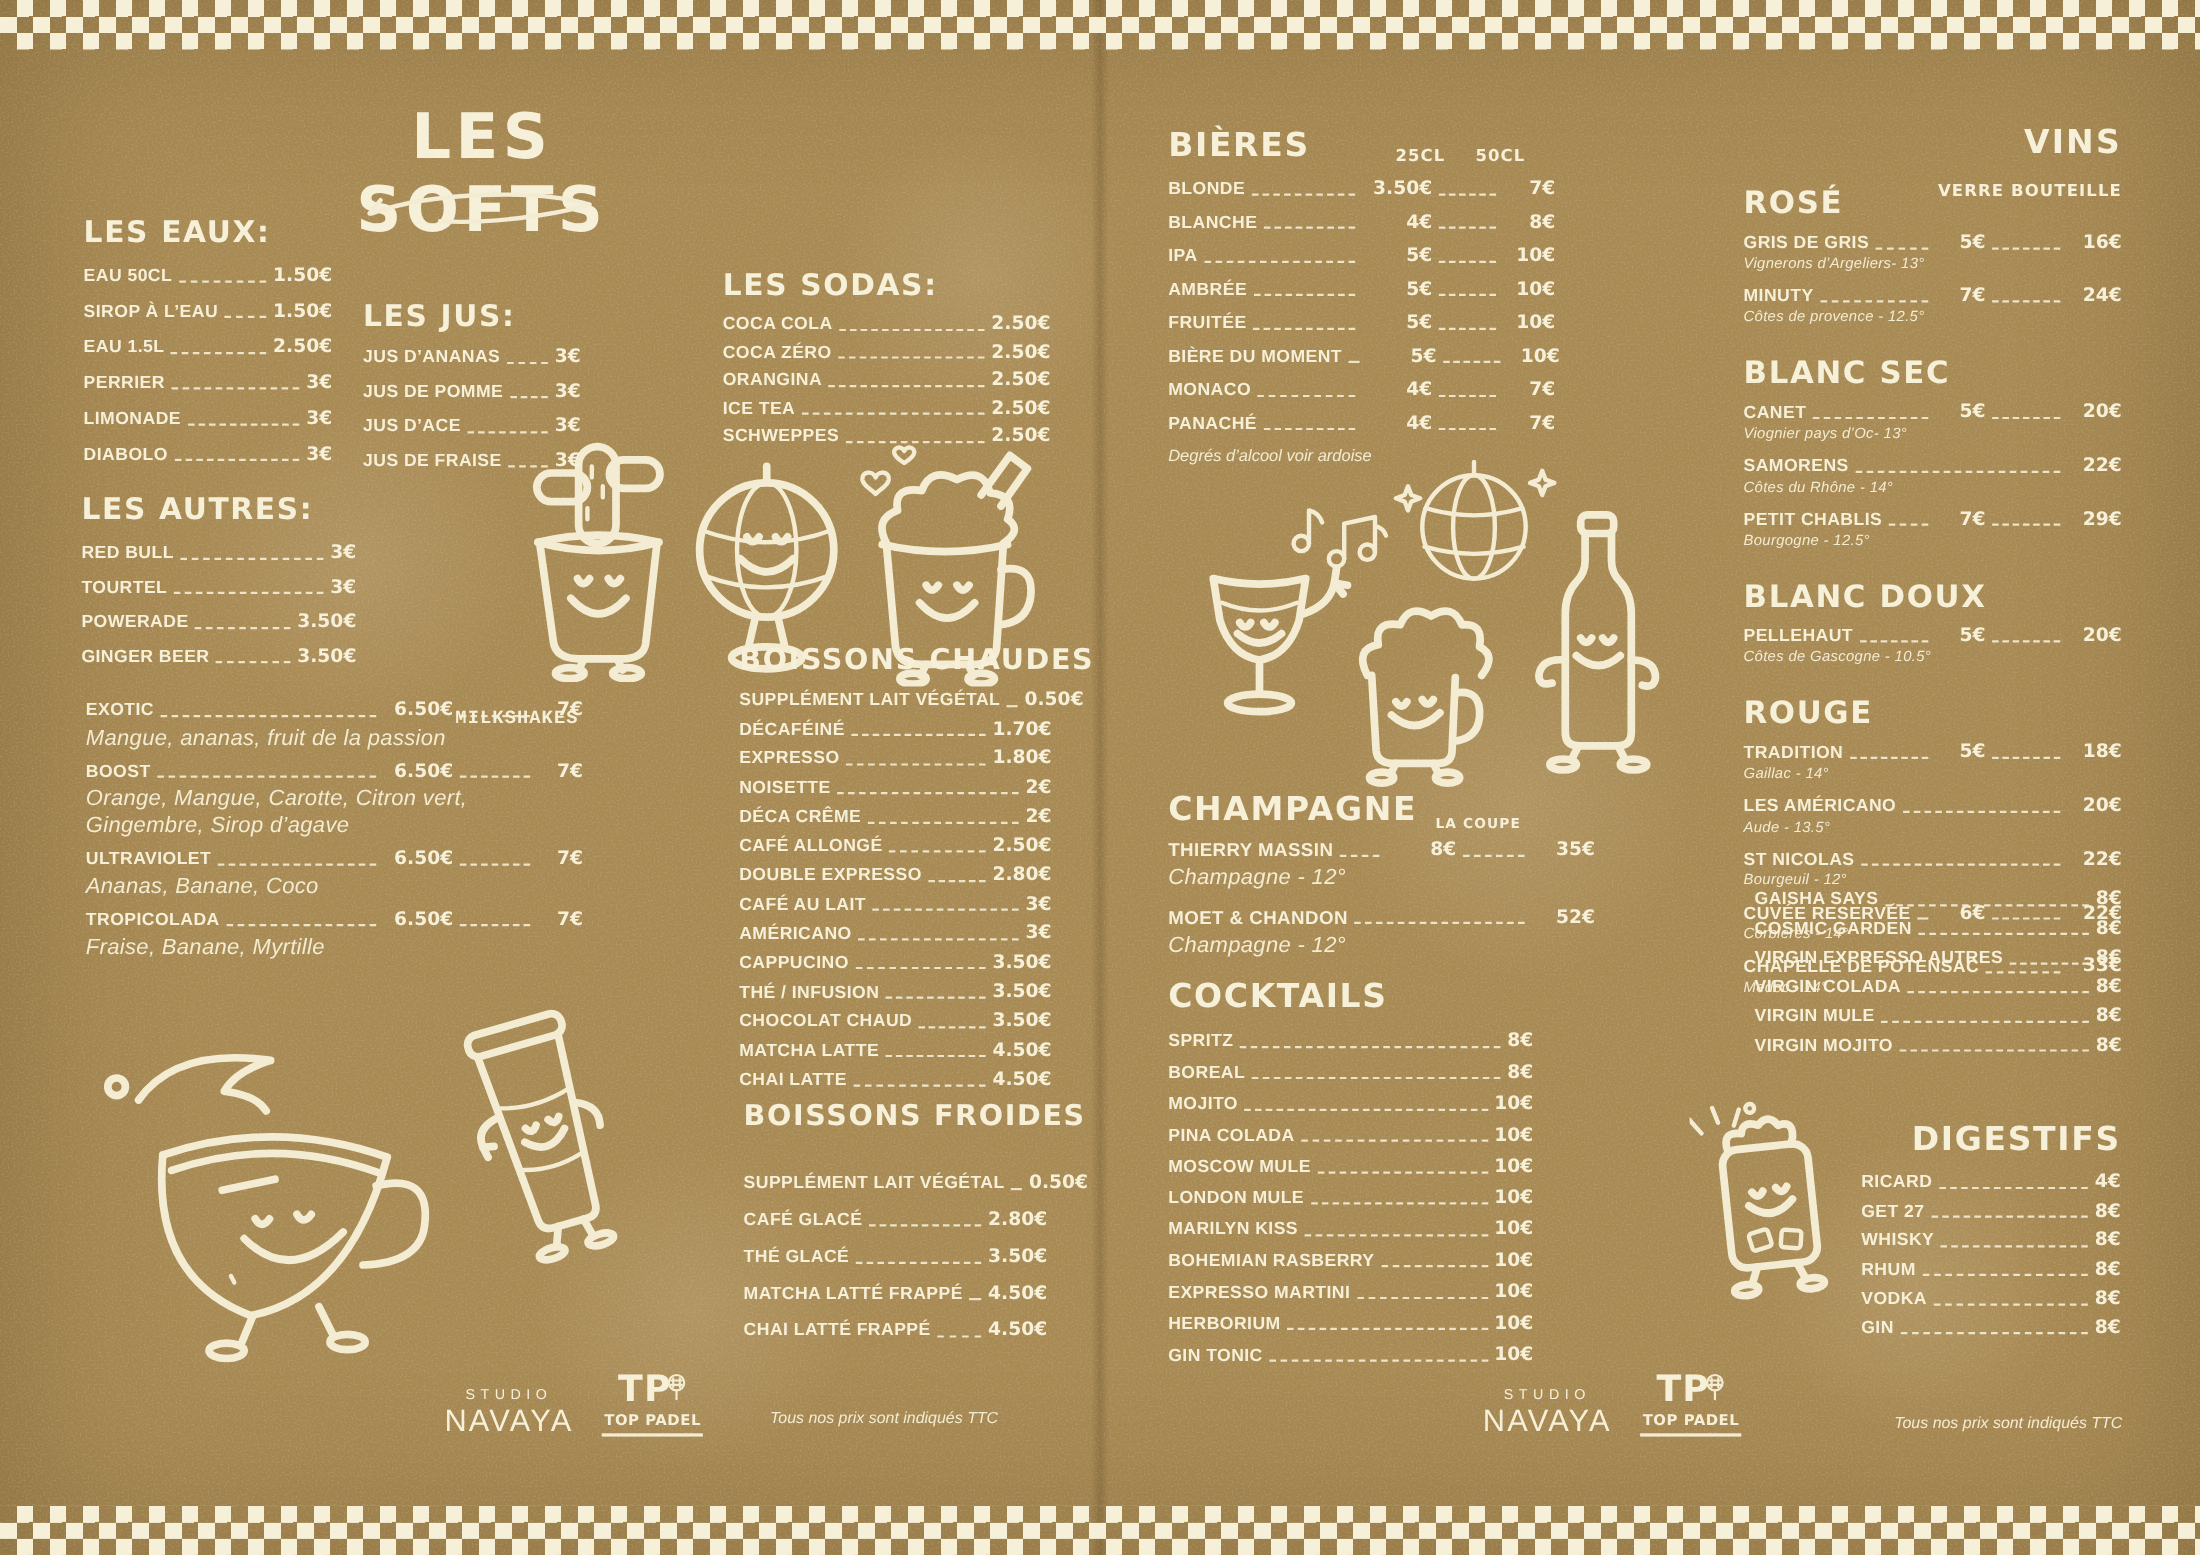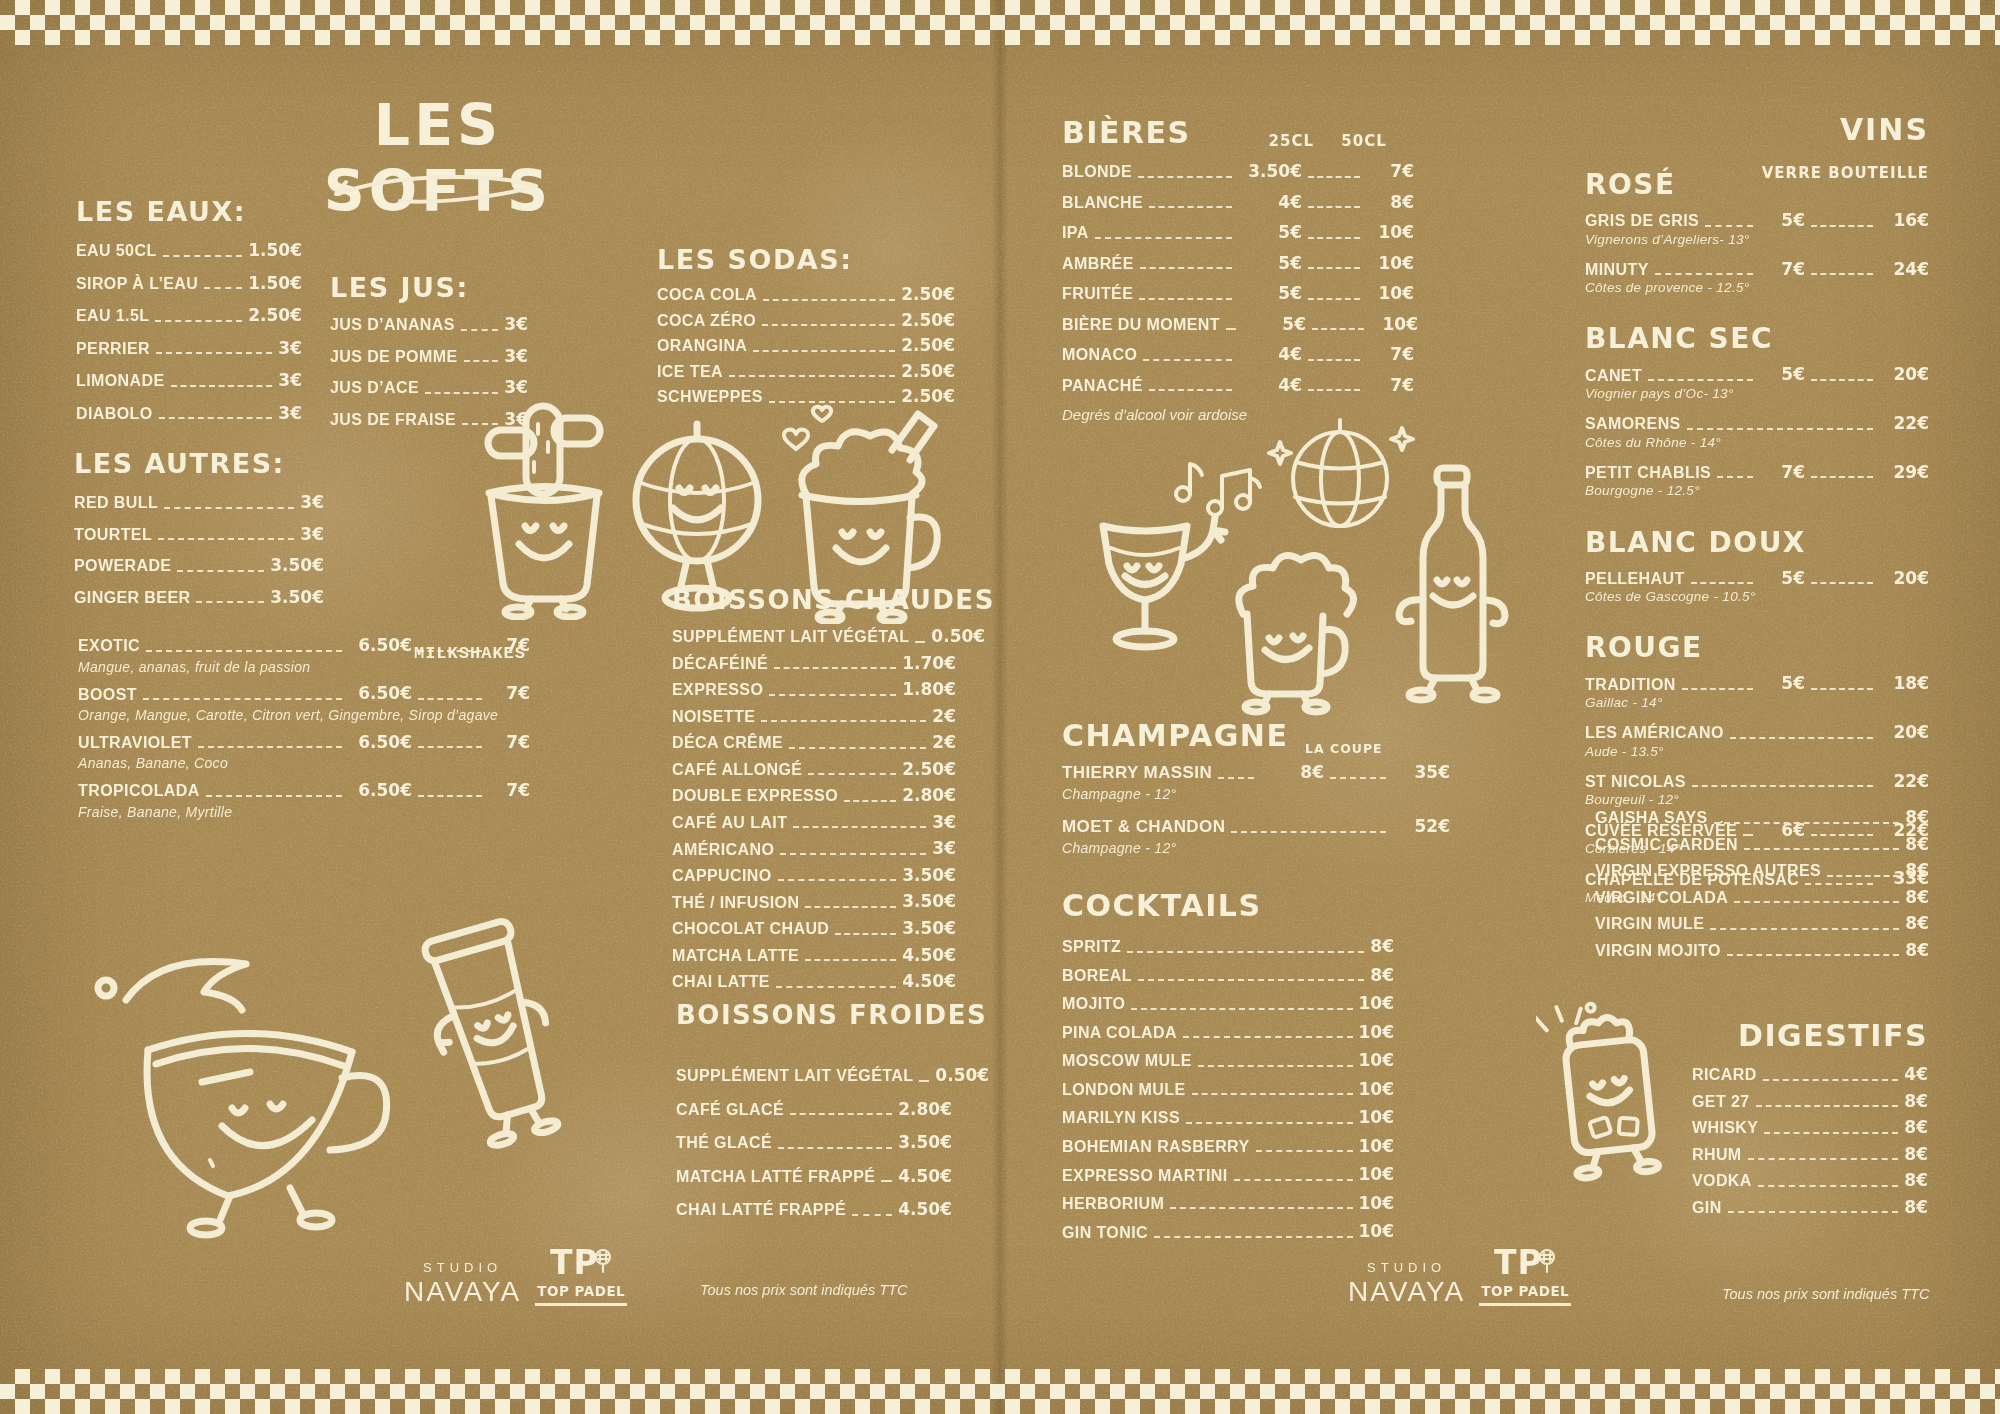--- a/index.html
+++ b/index.html
@@ -23,21 +23,21 @@
   h2.h{font-size:27px;letter-spacing:1.5px;margin:0 0 14px;white-space:nowrap;}
   h3.g{font-size:28px;letter-spacing:1.5px;margin:26px 0 10px;white-space:nowrap;}
   .item{margin:0;}
   .row{display:flex;align-items:flex-end;font-weight:700;font-size:16px;line-height:1.15;}
   .nm{letter-spacing:.4px;white-space:nowrap;}
   .dots{flex:1;min-width:10px;border-bottom:2.6px dashed rgba(243,236,210,.92);margin:0 6px 4px;}
   .dots2{flex:none;width:var(--d2w,60px);border-bottom:2.6px dashed rgba(243,236,210,.92);margin:0 6px 4px;}
   .pr{font-family:"DejaVu Sans",sans-serif;font-weight:800;font-size:17px;white-space:nowrap;text-align:right;}
   .pr1{flex:none;width:var(--p1w,60px);}
   .pr2{flex:none;width:var(--p2w,48px);}
-  .desc{font-style:italic;font-weight:400;font-size:14px;line-height:1.2;letter-spacing:.3px;margin:3px 0 0;color:#f3ecd2;}
+  .desc{font-style:italic;font-weight:400;font-size:20px;line-height:1.2;letter-spacing:.3px;margin:3px 0 0;color:#f3ecd2;}
   .note{font-style:italic;font-weight:400;font-size:15px;color:#f3ecd2;}
 
   #eaux .item{margin-bottom:13px;} #eaux{width:226px;}
   #jus{width:198px;} #jus .item{margin-bottom:12px;} #jus h2.h{margin-bottom:12px;}
   #sodas{width:298px;} #sodas .item{margin-bottom:6px;} #sodas h2.h{margin-bottom:10px;}
   #autres{width:250px;} #autres .item{margin-bottom:12px;}
   #smoothies{width:452px;--p1w:64px;--d2w:64px;--p2w:42px;}
   #smoothies .alt{position:absolute;right:4px;top:8px;font-family:Liberation Mono, monospace;font-weight:800;font-size:17px;letter-spacing:1px;}
   #smoothies .item{margin-bottom:9px;}
   #chaudes{width:284px;} #chaudes .item{margin-bottom:7px;} #chaudes h2.h{margin-bottom:12px;}
@@ -57,21 +57,21 @@
   #vins .groups{margin-top:56px;} #vins .vgroup:first-child h3.g{margin-top:13px;}
   #vins .item{margin-bottom:12px;} #vins .desc{font-size:13.5px;margin-top:1px;}
   #mocktails{width:334px;} #mocktails h2.h{font-size:30px;text-align:right;margin-bottom:16px;}
   #mocktails .item{margin-bottom:7px;}
   #digestifs{width:236px;} #digestifs h2.h{font-size:30px;text-align:right;margin-bottom:12px;}
   #digestifs .item{margin-bottom:7px;}
 
   .illo{position:absolute;z-index:15;}
   .illo path,.illo circle,.illo ellipse,.illo rect{fill:none;stroke:#f3ecd2;stroke-width:7;stroke-linecap:round;stroke-linejoin:round;}
   .illo .thin{stroke-width:4;}
-  .footer{position:absolute;display:flex;align-items:flex-end;gap:14px;z-index:20;}
+  .footer{position:absolute;display:flex;align-items:flex-end;gap:26px;z-index:20;}
   .studio{text-align:center;line-height:1;}
   .studio .s1{display:block;font-size:13px;letter-spacing:5px;font-weight:400;}
   .studio .s2{display:block;font-size:28px;letter-spacing:2px;font-weight:400;margin-top:4px;}
   .tplogo{text-align:center;line-height:1;position:relative;}
   .tplogo .tp{font-family:"DejaVu Sans",sans-serif;font-weight:800;font-size:33px;letter-spacing:1px;}
   .tplogo .tpl{display:inline-block;font-family:"DejaVu Sans",sans-serif;font-weight:800;font-size:13.5px;letter-spacing:.5px;
                border-bottom:3px solid #f3ecd2;padding:4px 2px 4px;margin-top:2px;}
   .ttc{position:absolute;z-index:20;font-style:italic;font-size:14.5px;color:#f3ecd2;}
 </style>
 </head>

